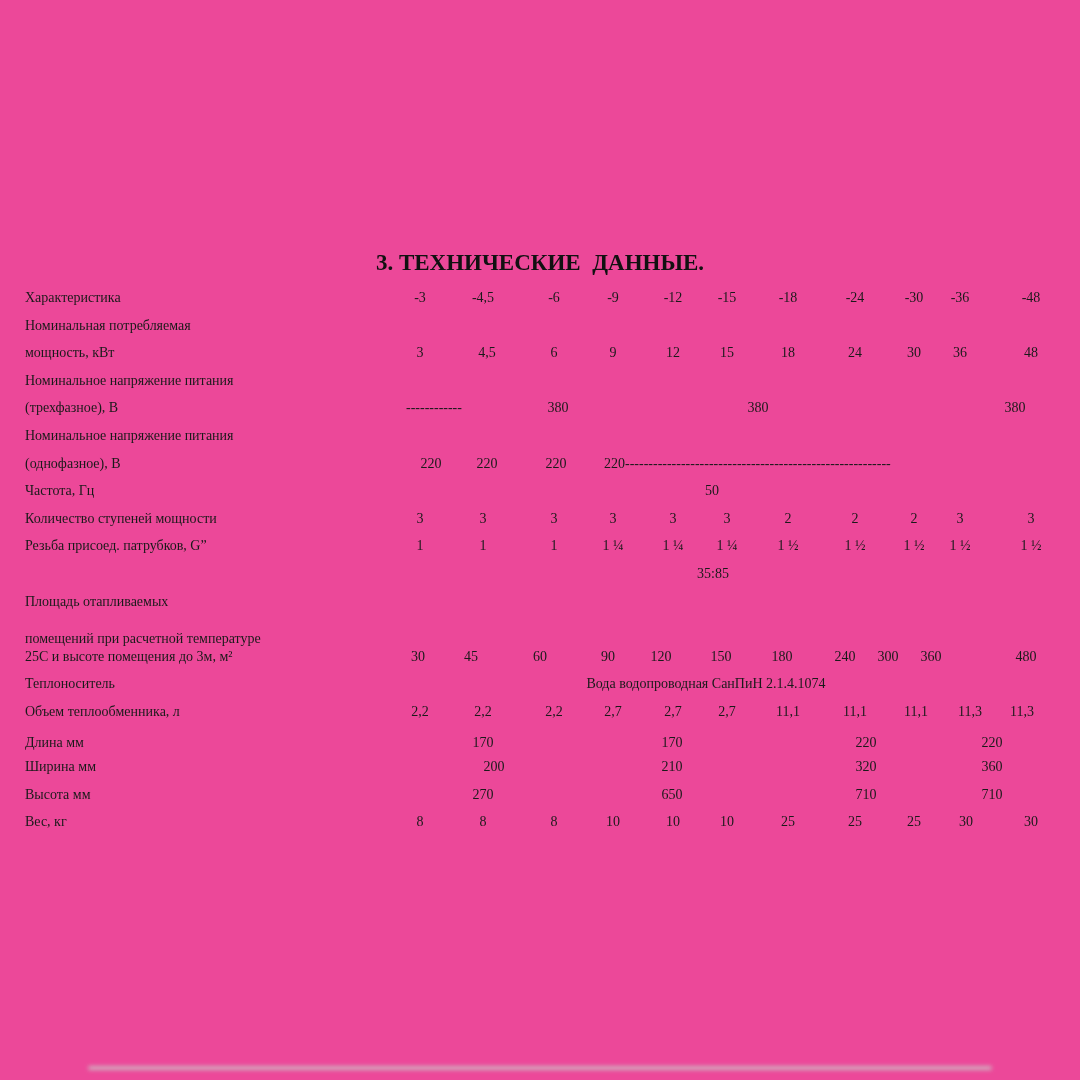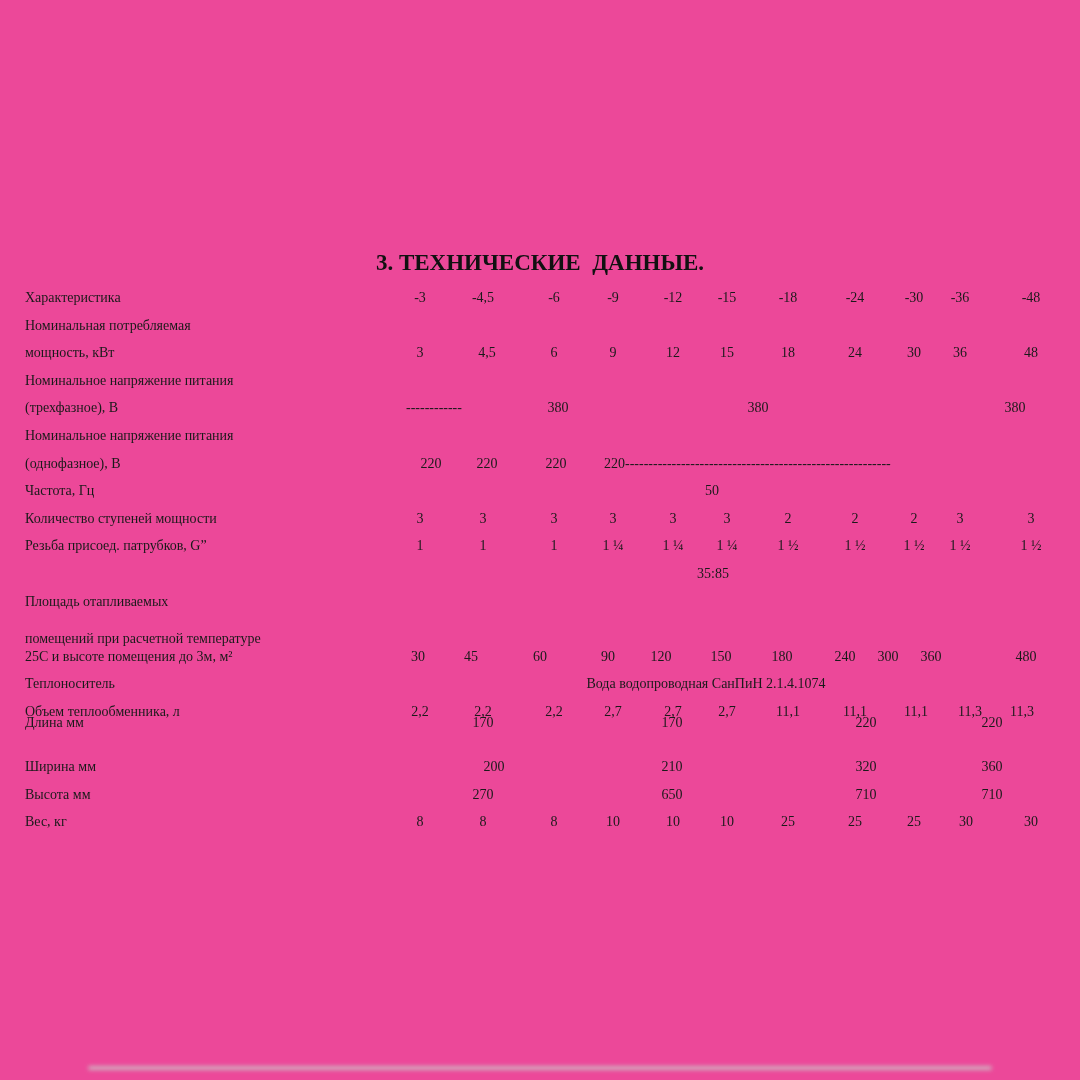--- a/index.html
+++ b/index.html
@@ -77,19 +77,19 @@
       <div class="row" style="top: 449.6px;"><span class="label">(однофазное), В</span><span class="cell" style="left: 431px;">220</span><span class="cell" style="left: 487px;">220</span><span class="cell" style="left: 556px;">220</span><span class="cell left" style="left: 604px;">220---------------------------------------------------------</span></div>
       <div class="row" style="top: 477.2px;"><span class="label">Частота, Гц</span><span class="cell" style="left: 712px;">50</span></div>
       <div class="row" style="top: 504.8px;"><span class="label">Количество ступеней мощности</span><span class="cell" style="left: 420px;">3</span><span class="cell" style="left: 483px;">3</span><span class="cell" style="left: 554px;">3</span><span class="cell" style="left: 613px;">3</span><span class="cell" style="left: 673px;">3</span><span class="cell" style="left: 727px;">3</span><span class="cell" style="left: 788px;">2</span><span class="cell" style="left: 855px;">2</span><span class="cell" style="left: 914px;">2</span><span class="cell" style="left: 960px;">3</span><span class="cell" style="left: 1031px;">3</span></div>
       <div class="row" style="top: 532.4px;"><span class="label">Резьба присоед. патрубков, G”</span><span class="cell" style="left: 420px;">1</span><span class="cell" style="left: 483px;">1</span><span class="cell" style="left: 554px;">1</span><span class="cell" style="left: 613px;">1 ¼</span><span class="cell" style="left: 673px;">1 ¼</span><span class="cell" style="left: 727px;">1 ¼</span><span class="cell" style="left: 788px;">1 ½</span><span class="cell" style="left: 855px;">1 ½</span><span class="cell" style="left: 914px;">1 ½</span><span class="cell" style="left: 960px;">1 ½</span><span class="cell" style="left: 1031px;">1 ½</span></div>
       <div class="row" style="top: 560px;"><span class="cell" style="left: 697px; margin-left: 16px;">35:85</span></div>
       <div class="row" style="top: 587.6px;"><span class="label">Площадь отапливаемых</span></div>
       <div class="row" style="top: 625px;"><span class="label">помещений при расчетной температуре</span></div>
       <div class="row" style="top: 642.8px;"><span class="label">25С и высоте помещения до 3м, м²</span><span class="cell" style="left: 418px;">30</span><span class="cell" style="left: 471px;">45</span><span class="cell" style="left: 540px;">60</span><span class="cell" style="left: 608px;">90</span><span class="cell" style="left: 661px;">120</span><span class="cell" style="left: 721px;">150</span><span class="cell" style="left: 782px;">180</span><span class="cell" style="left: 845px;">240</span><span class="cell" style="left: 888px;">300</span><span class="cell" style="left: 931px;">360</span><span class="cell" style="left: 1026px;">480</span></div>
       <div class="row" style="top: 670.4px;"><span class="label">Теплоноситель</span><span class="cell" style="left: 706px;">Вода водопроводная СанПиН 2.1.4.1074</span></div>
       <div class="row" style="top: 698px;"><span class="label">Объем теплообменника, л</span><span class="cell" style="left: 420px;">2,2</span><span class="cell" style="left: 483px;">2,2</span><span class="cell" style="left: 554px;">2,2</span><span class="cell" style="left: 613px;">2,7</span><span class="cell" style="left: 673px;">2,7</span><span class="cell" style="left: 727px;">2,7</span><span class="cell" style="left: 788px;">11,1</span><span class="cell" style="left: 855px;">11,1</span><span class="cell" style="left: 916px;">11,1</span><span class="cell" style="left: 970px;">11,3</span><span class="cell" style="left: 1022px;">11,3</span></div>
-      <div class="row" style="top: 709px;"><span class="label">Длина мм</span><span class="cell" style="left: 483px;">170</span><span class="cell" style="left: 672px;">170</span><span class="cell" style="left: 866px;">220</span><span class="cell" style="left: 992px;">220</span></div>
+      <div class="row" style="top: 729px;"><span class="label">Длина мм</span><span class="cell" style="left: 483px;">170</span><span class="cell" style="left: 672px;">170</span><span class="cell" style="left: 866px;">220</span><span class="cell" style="left: 992px;">220</span></div>
       <div class="row" style="top: 753.2px;"><span class="label">Ширина мм</span><span class="cell" style="left: 494px;">200</span><span class="cell" style="left: 672px;">210</span><span class="cell" style="left: 866px;">320</span><span class="cell" style="left: 992px;">360</span></div>
       <div class="row" style="top: 780.8px;"><span class="label">Высота мм</span><span class="cell" style="left: 483px;">270</span><span class="cell" style="left: 672px;">650</span><span class="cell" style="left: 866px;">710</span><span class="cell" style="left: 992px;">710</span></div>
       <div class="row" style="top: 808.4px;"><span class="label">Вес, кг</span><span class="cell" style="left: 420px;">8</span><span class="cell" style="left: 483px;">8</span><span class="cell" style="left: 554px;">8</span><span class="cell" style="left: 613px;">10</span><span class="cell" style="left: 673px;">10</span><span class="cell" style="left: 727px;">10</span><span class="cell" style="left: 788px;">25</span><span class="cell" style="left: 855px;">25</span><span class="cell" style="left: 914px;">25</span><span class="cell" style="left: 966px;">30</span><span class="cell" style="left: 1031px;">30</span></div>
     </div>
   <div class="page-edge"></div>
 </div>
 
 </body></html>

